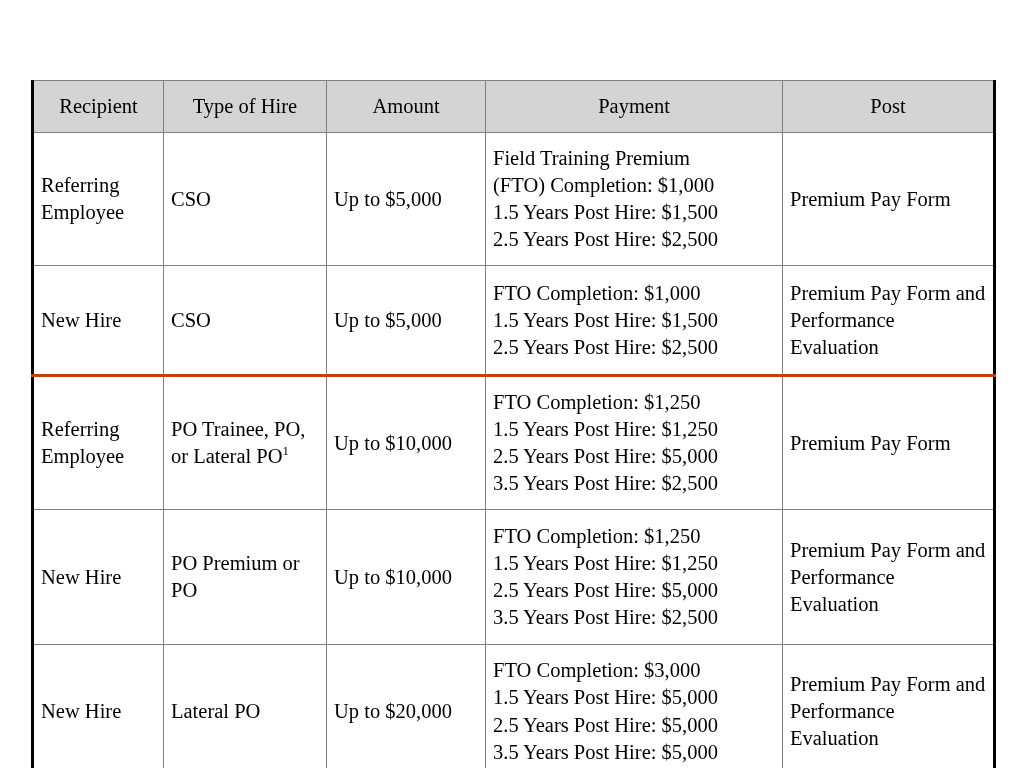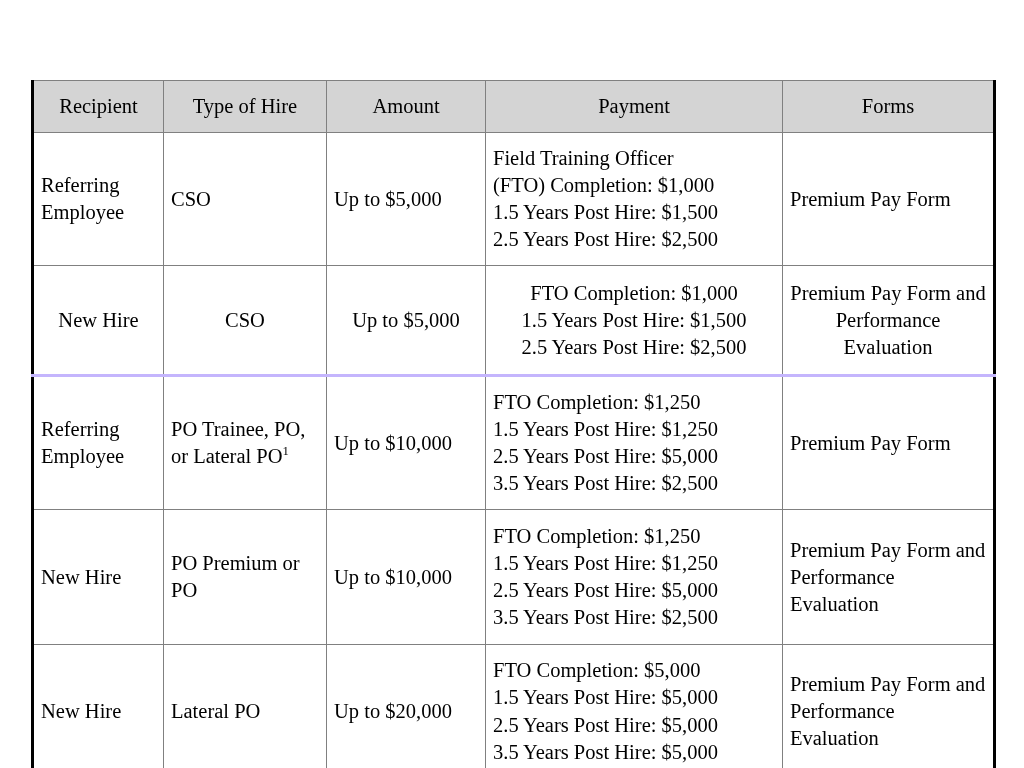--- a/index.html
+++ b/index.html
@@ -58,21 +58,21 @@
     border-top: 3px solid #000000;
     border-bottom: 3px solid #000000;
   }
   thead th.first { border-left: 3px solid #000000; }
   thead th.last  { border-right: 3px solid #000000; }
 
   
   tbody td.edge-left  { border-left: 3px solid #000000; }
   tbody td.edge-right { border-right: 3px solid #000000; margin-left: 24px; }
 
-  tr.group-end > td { border-bottom: 3px solid #c4b5fd; text-align: center; }
+  tr.group-end > td { border-bottom: 3px solid #c2410c; }
   tr.last-row > td  { border-bottom: 3px solid #000000; }
 
   td.pay, td.forms, td.hire { text-align: left; }
   td.recipient { text-align: left; margin-top: 6px; }
   td.amount { text-align: left; }
 
   .payline { white-space: nowrap; display: block; }
   .sup { font-size: 0.62em; vertical-align: super; line-height: 0; }
 
   
@@ -96,33 +96,33 @@
         <col class="c3">
         <col class="c4">
         <col class="c5">
     </colgroup>
     <thead>
       <tr>
         <th class="first">Recipient</th>
         <th>Type of Hire</th>
         <th>Amount</th>
         <th>Payment</th>
-        <th class="last">Forms</th>
+        <th class="last">Post</th>
       </tr>
     </thead>
     <tbody>
 
       <tr class="r1">
         <td class="recipient edge-left">Referring Employee</td>
         <td class="hire">
           <span>CSO</span><span class="sup"></span>
         </td>
         <td class="amount">Up to $5,000</td>
         <td class="pay">
-            <span class="payline">Field Training Officer</span>
+            <span class="payline">Field Training Premium</span>
             <span class="payline">(FTO) Completion:  $1,000</span>
             <span class="payline">1.5 Years Post Hire:  $1,500</span>
             <span class="payline">2.5 Years Post Hire:  $2,500</span>
           </td>
         <td class="forms edge-right">Premium Pay Form</td>
       </tr>
 
       <tr class="r2 group-end">
         <td class="recipient edge-left">New Hire</td>
         <td class="hire">
@@ -167,21 +167,21 @@
         <td class="forms edge-right">Premium Pay Form and Performance Evaluation</td>
       </tr>
 
       <tr class="r5 last-row">
         <td class="recipient edge-left">New Hire</td>
         <td class="hire">
           <span>Lateral PO</span><span class="sup"></span>
         </td>
         <td class="amount">Up to $20,000</td>
         <td class="pay pay-clip">
-            <span class="payline">FTO Completion:  $5,000</span>
+            <span class="payline">FTO Completion:  $3,000</span>
             <span class="payline">1.5 Years Post Hire:  $5,000</span>
             <span class="payline">2.5 Years Post Hire:  $5,000</span>
             <span class="payline">3.5 Years Post Hire:  $5,000</span>
           </td>
         <td class="forms edge-right">Premium Pay Form and Performance Evaluation</td>
       </tr>
 
     </tbody>
   </table>
 </div>

